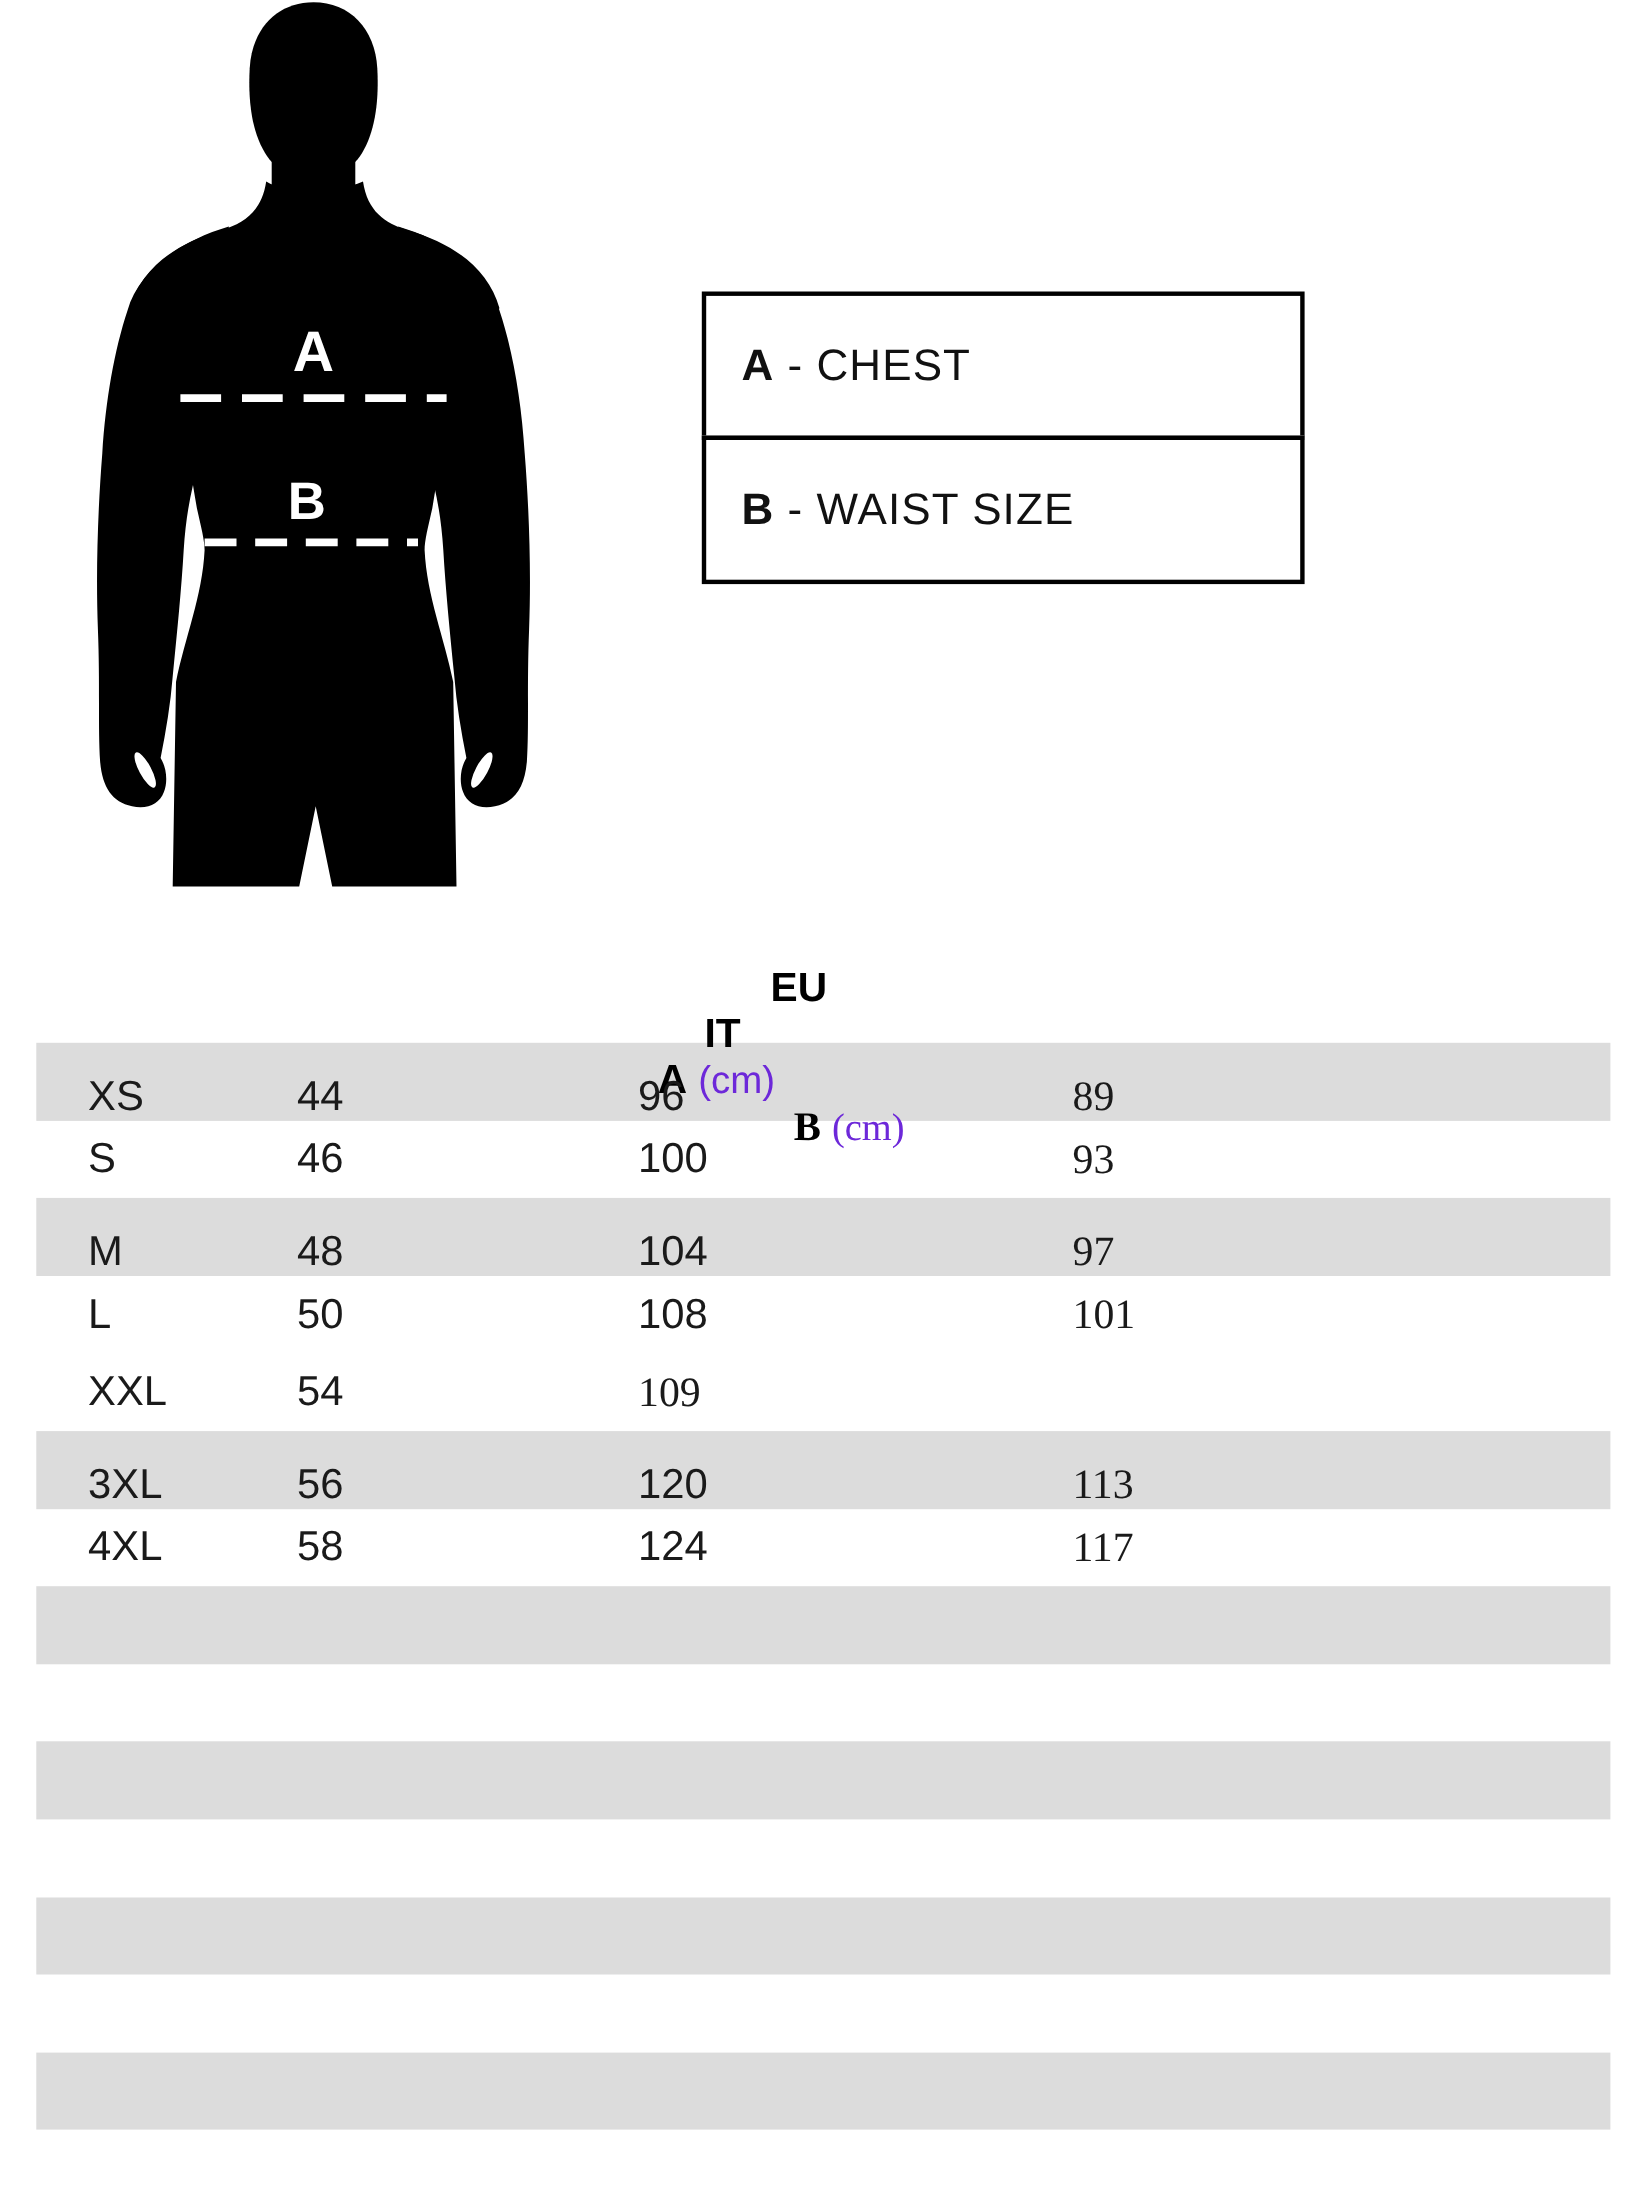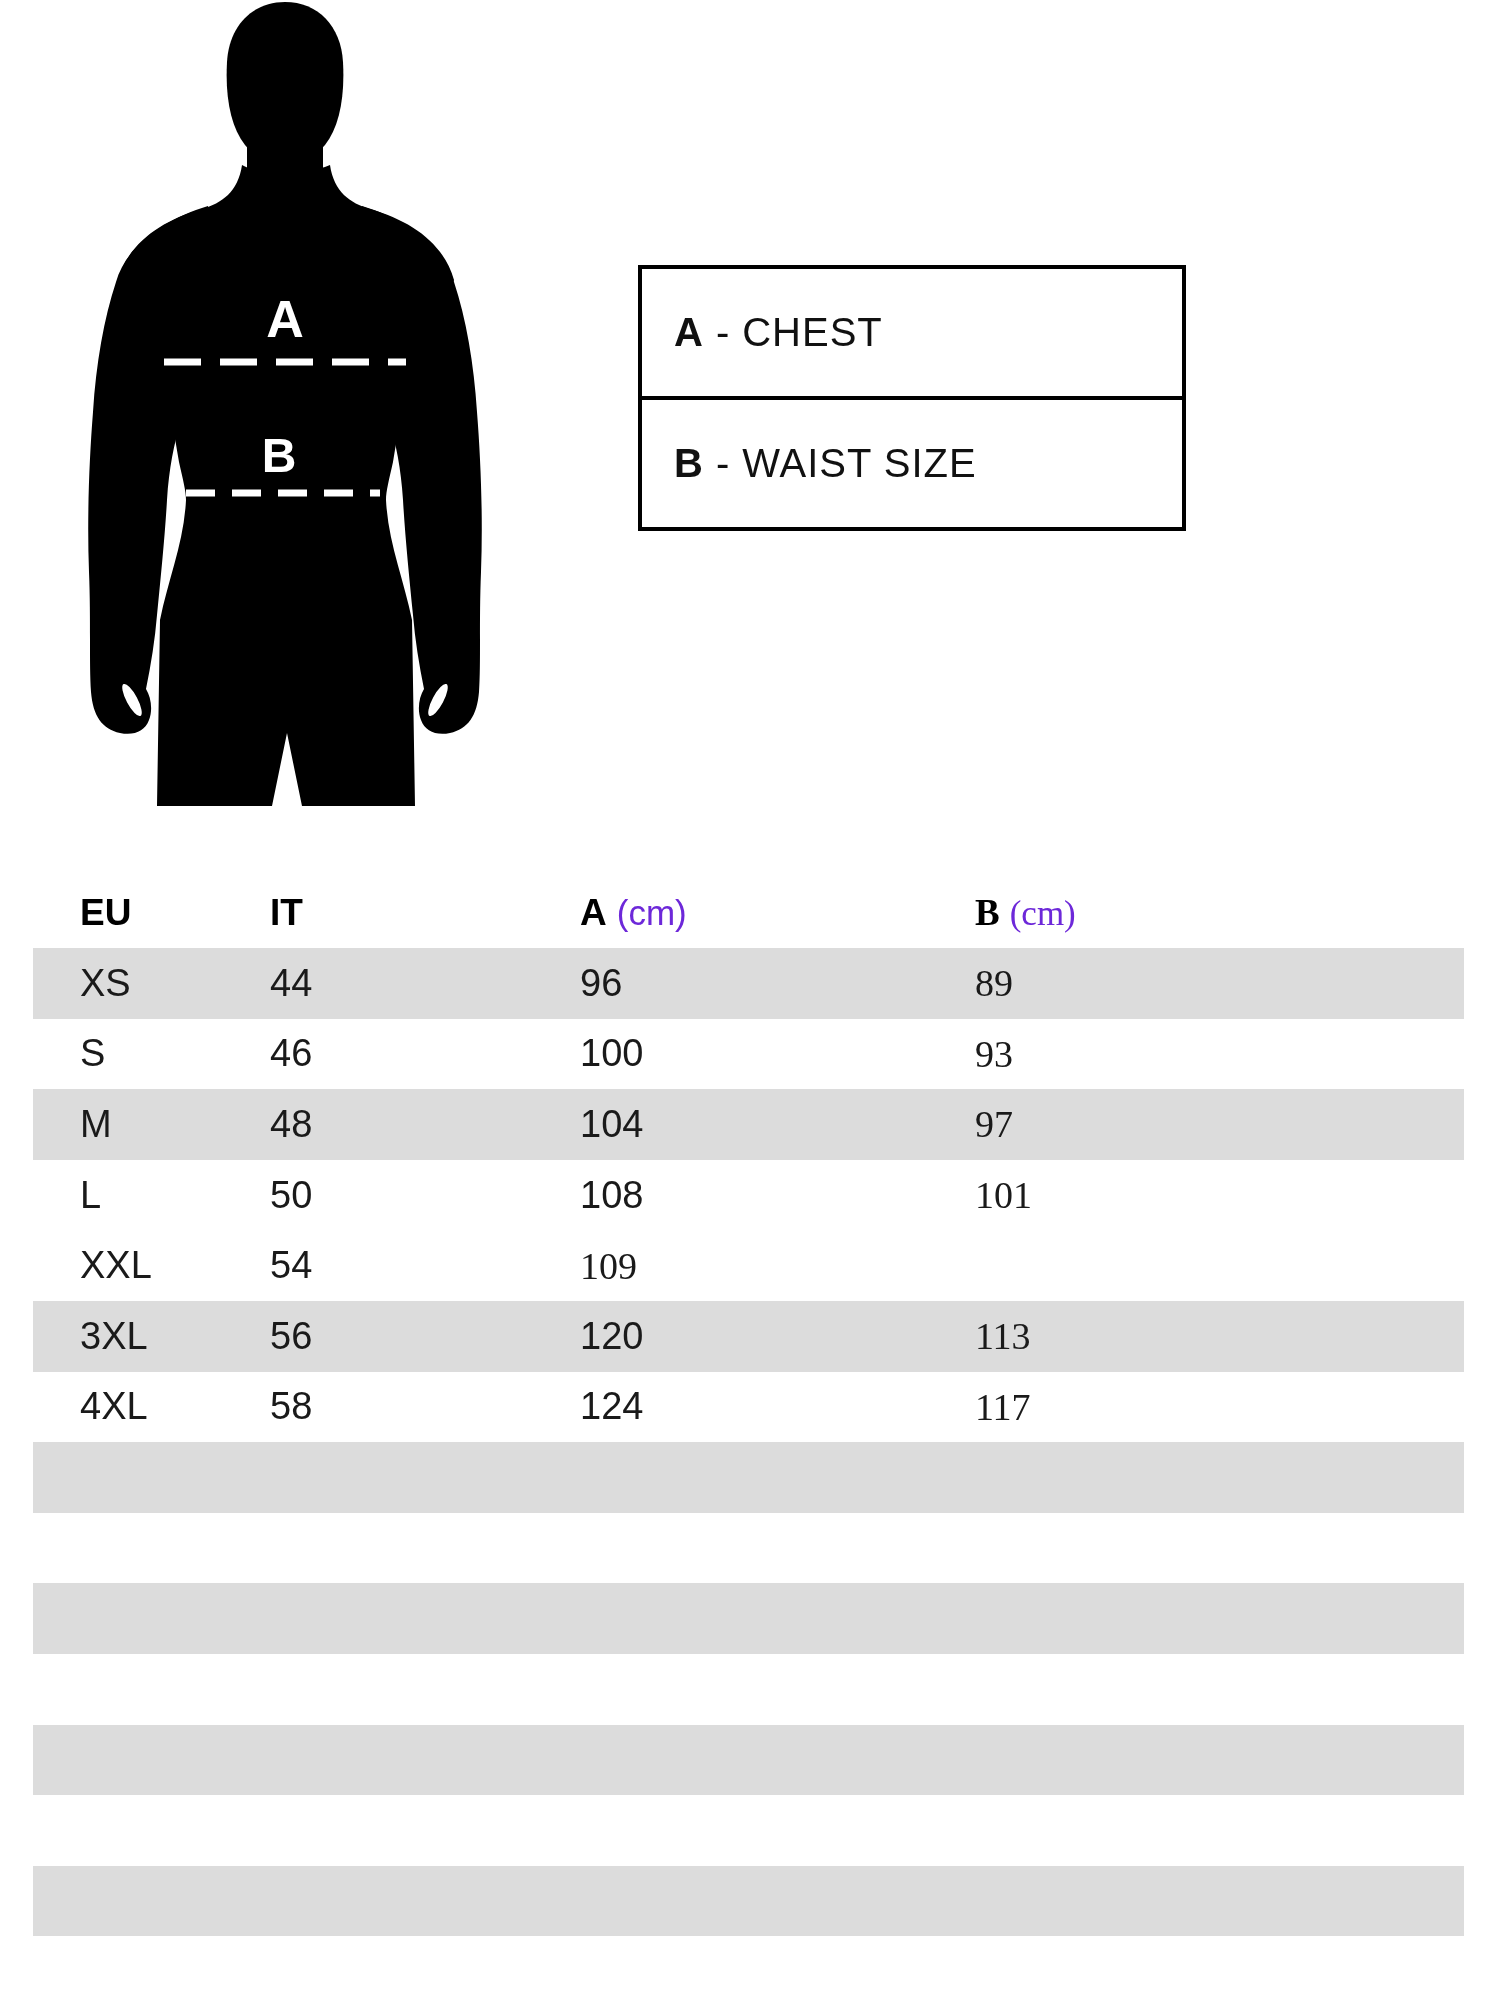--- a/index.html
+++ b/index.html
@@ -20,24 +20,24 @@
     font-size:40px; letter-spacing:1px; background:#fff;
   }
   .legend-row + .legend-row { margin-top:-4px; }
   .legend-key { font-weight:bold; }
   .legend-sep { margin:0 12px; }
 
   
   .size-table { position:absolute; left:33px; top:877px; width:1431px; }
   .thead {
     height:71px; display:flex; align-items:center;
-    font-weight:bold; font-size:37px; color:#000;
+    font-weight:bold; font-size:37px; color:#000;flex-direction:column;
   }
   .trow { height:70.6px; display:flex; align-items:center; font-size:38px; color:#1a1a1a; }
-  .trow.striped { background:#dcdcdc; }
+  .trow.striped { background:#dcdcdc;align-items:flex-end; }
   .cell, .hcell { box-sizing:border-box; padding-left:47px; white-space:nowrap; }
   .c1 { width:190px; }
   .c2 { width:310px; }
   .c3 { width:395px; }
   .c4 { flex:1;font-family:Liberation Serif, serif; }
   .unit { font-weight:normal; color:#6d28d9; margin-left:10px; font-size:35px; }
 </style>
 </head>
 <body>
 

